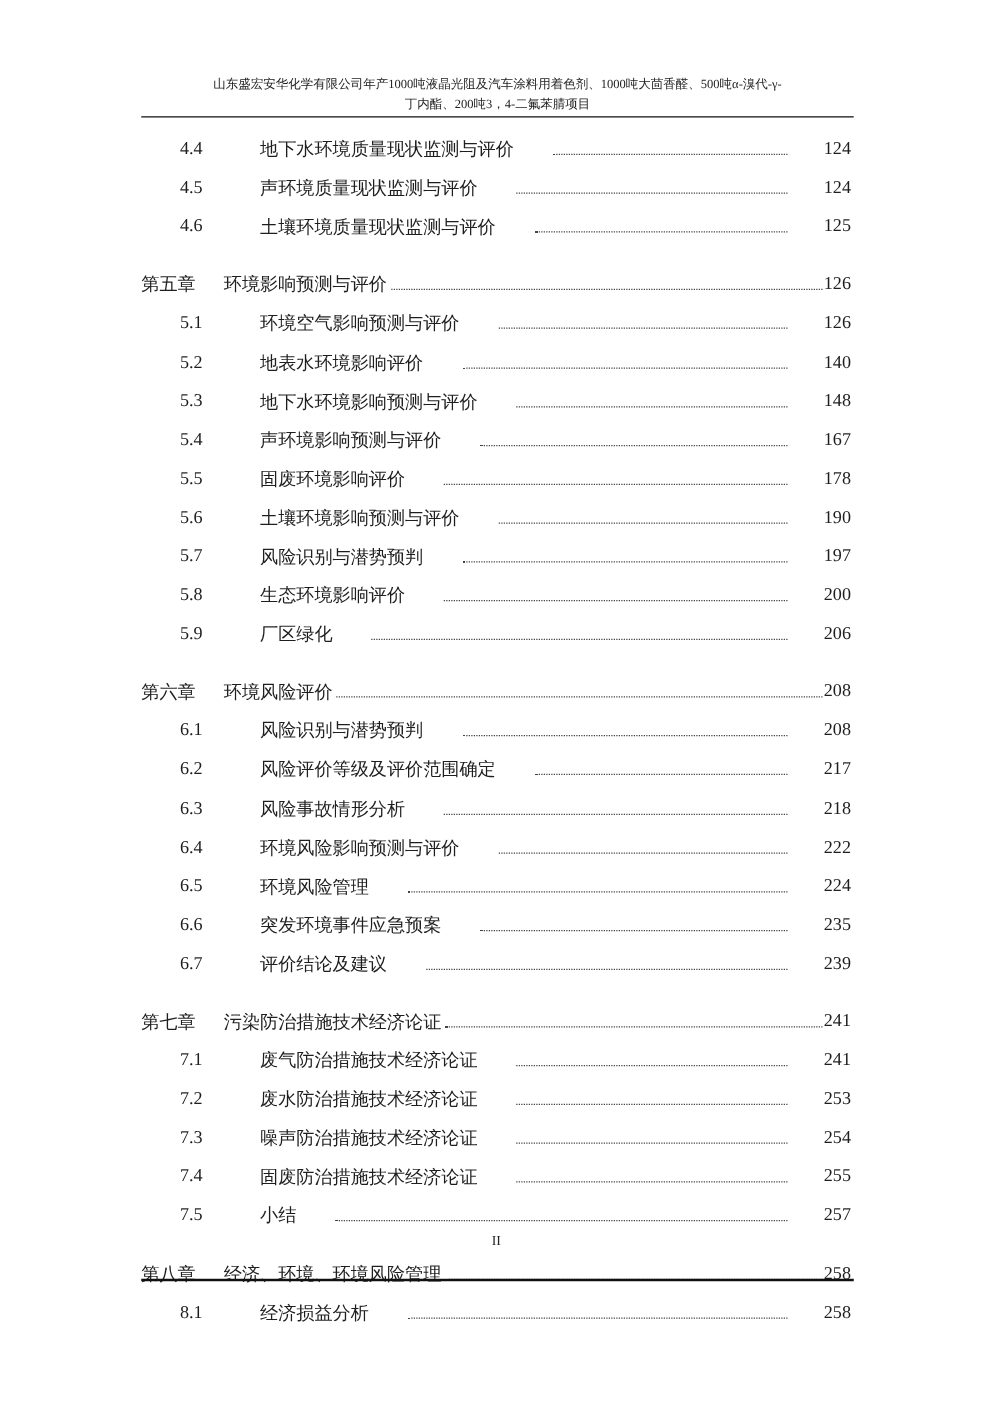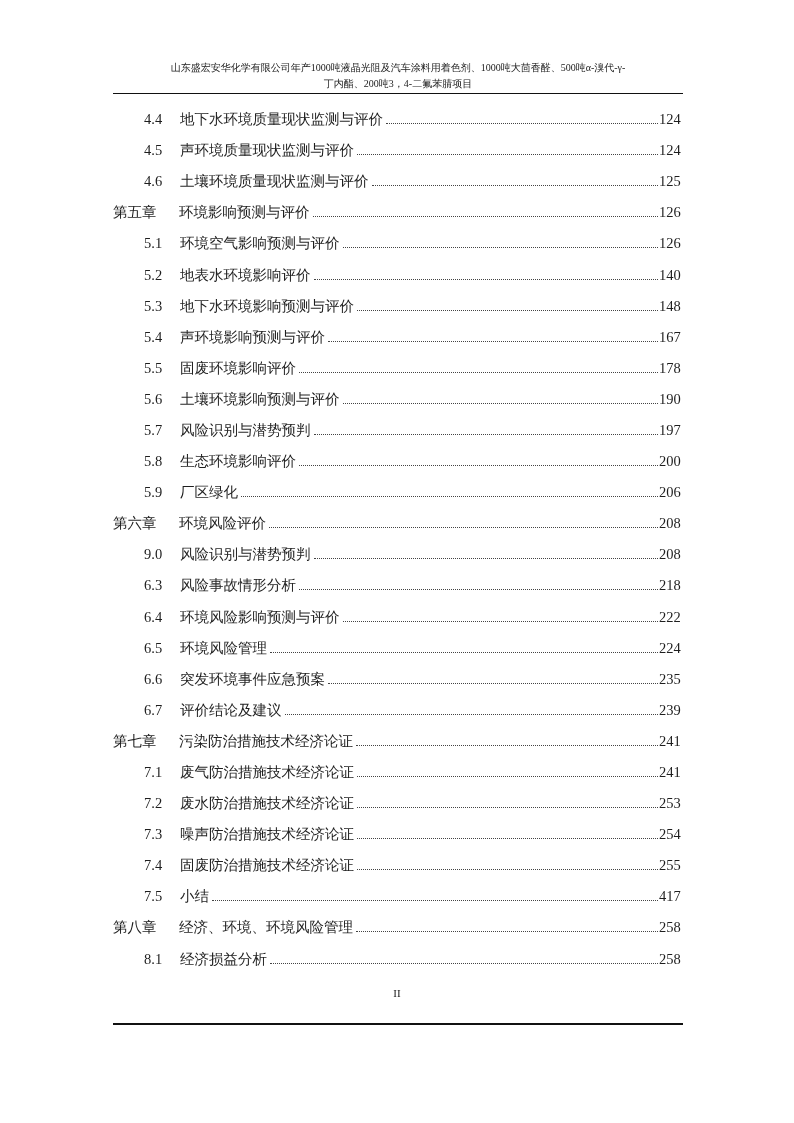--- a/index.html
+++ b/index.html
@@ -6,22 +6,22 @@
   body { width: 794px; height: 1123px; position: relative; overflow: hidden;
          font-family: "Liberation Serif", "DejaVu Serif", serif; color: #1a1a1a; }
   .header { position: absolute; left: 113px; width: 570px; top: 60px; text-align: center;
             font-size: 10px; line-height: 16px; color: #222; }
   .rule { position: absolute; left: 113px; width: 570px; height: 1px; background: #111; }
   .rule.top { top: 93px; }
   .rule.bottom { top: 1023px; height: 1.5px; }
   .toc { position: absolute; left: 113px; width: 570px; top: 104px; }
   .row { position: relative; height: 31.1px; display: flex; align-items: center;
          font-size: 14.5px; color: #1e1e1e; }
-  .row.chapter { padding-left: 0; }
-  .row.section { padding-left: 31px; }
+  .row.chapter { padding-left: 0; margin-top: 15px; }
+  .row.section { padding-left: 31px; gap: 28px; }
   .row .num { display: inline-block; }
   .row.section .num { width: 36px; }
   .row.chapter .num { width: 66px; }
   .row .title { white-space: nowrap; }
   .row .dots { flex: 1; overflow: hidden; white-space: nowrap; margin: 0 1px 0 3px;
                height: 14px; border-bottom: 1.2px dotted #444; transform: translateY(-3px); }
   .row .page { min-width: 24px; }
   .footer-page { position: absolute; left: 0; width: 794px; top: 987px; text-align: center;
                  font-size: 11px; color: #222; }
 </style>
@@ -113,24 +113,30 @@
       <span class="dots"></span>
       <span class="page">206</span>
     </div>
     <div class="row chapter">
       <span class="num">第六章</span>
       <span class="title">环境风险评价</span>
       <span class="dots"></span>
       <span class="page">208</span>
     </div>
     <div class="row section">
-      <span class="num">9.0</span>
+      <span class="num">6.1</span>
       <span class="title">风险识别与潜势预判</span>
       <span class="dots"></span>
       <span class="page">208</span>
+    </div>
+    <div class="row section">
+      <span class="num">6.2</span>
+      <span class="title">风险评价等级及评价范围确定</span>
+      <span class="dots"></span>
+      <span class="page">217</span>
     </div>
     <div class="row section">
       <span class="num">6.3</span>
       <span class="title">风险事故情形分析</span>
       <span class="dots"></span>
       <span class="page">218</span>
     </div>
     <div class="row section">
       <span class="num">6.4</span>
       <span class="title">环境风险影响预测与评价</span>
@@ -182,21 +188,21 @@
     <div class="row section">
       <span class="num">7.4</span>
       <span class="title">固废防治措施技术经济论证</span>
       <span class="dots"></span>
       <span class="page">255</span>
     </div>
     <div class="row section">
       <span class="num">7.5</span>
       <span class="title">小结</span>
       <span class="dots"></span>
-      <span class="page">417</span>
+      <span class="page">257</span>
     </div>
     <div class="row chapter">
       <span class="num">第八章</span>
       <span class="title">经济、环境、环境风险管理</span>
       <span class="dots"></span>
       <span class="page">258</span>
     </div>
     <div class="row section">
       <span class="num">8.1</span>
       <span class="title">经济损益分析</span>

